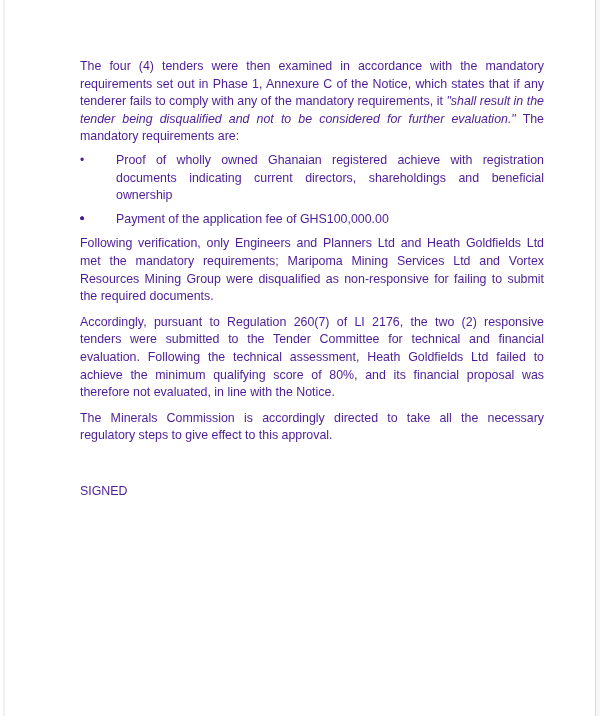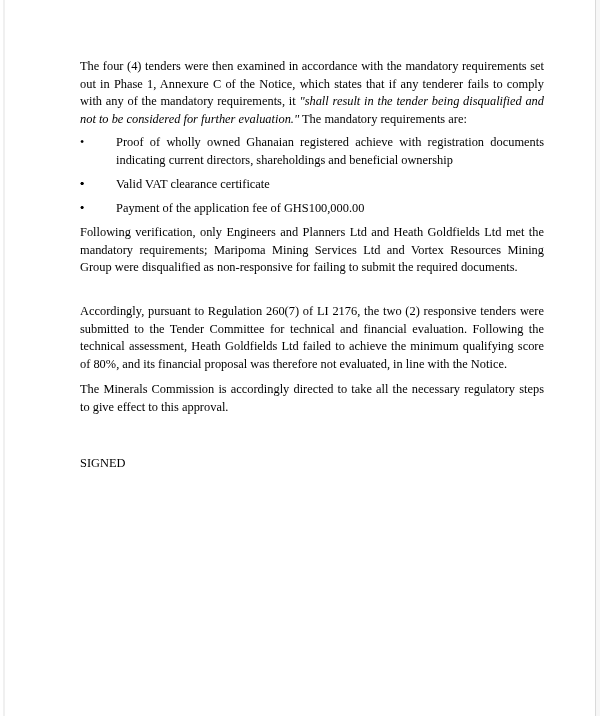--- a/index.html
+++ b/index.html
@@ -29,23 +29,23 @@
       top: 0;
       width: 4px;
       height: 716px;
       background: #f7f7f7;
     }
     .content {
       position: absolute;
       left: 75px;
       top: 58px;
       width: 464px;
-      font-family: Liberation Serif, serif;
+      font-family: Liberation Sans, sans-serif;
       font-size: 12.4px;
-      color: #000000;
+      color: #4c1d95;
       line-height: 17.6px;
     }
     p {
       margin: 0 0 8px 0;
       text-align: justify;
     }
     .p1 { margin-bottom: 6px; }
     .req-list {
       list-style: none;
       margin: 0 0 5px 0;
@@ -58,21 +58,21 @@
       text-align: justify;
     }
     .bullet {
       position: absolute;
       left: 0;
       top: 0;
       width: 10px;
       font-size: 12px;
     }
     .italic { font-style: italic; }
-    .p-follow { margin-bottom: 26px; }
+    .p-follow { margin-bottom: 8px; }
     .signed {
       margin-top: 38px;
       margin-bottom: 0;
     }
     .signature {
       margin-top: 49px;
       font-weight: bold;
       line-height: 17px;
     }
     .cc {
@@ -93,21 +93,20 @@
         <span>Proof of wholly owned Ghanaian registered achieve with registration documents indicating current directors, shareholdings and beneficial ownership</span>
       </li>
       <li class="req-item">
         <span class="bullet">•</span>
       </li>
       <li class="req-item">
         <span class="bullet">•</span>
       </li>
       <li class="req-item">
         <span class="bullet">•</span>
-        <span>Valid VAT clearance certificate</span>
       </li>
       <li class="req-item">
         <span class="bullet">•</span>
       </li>
       <li class="req-item">
         <span class="bullet">•</span>
         <span>Payment of the application fee of GHS100,000.00</span>
       </li>
     </ul>
 

